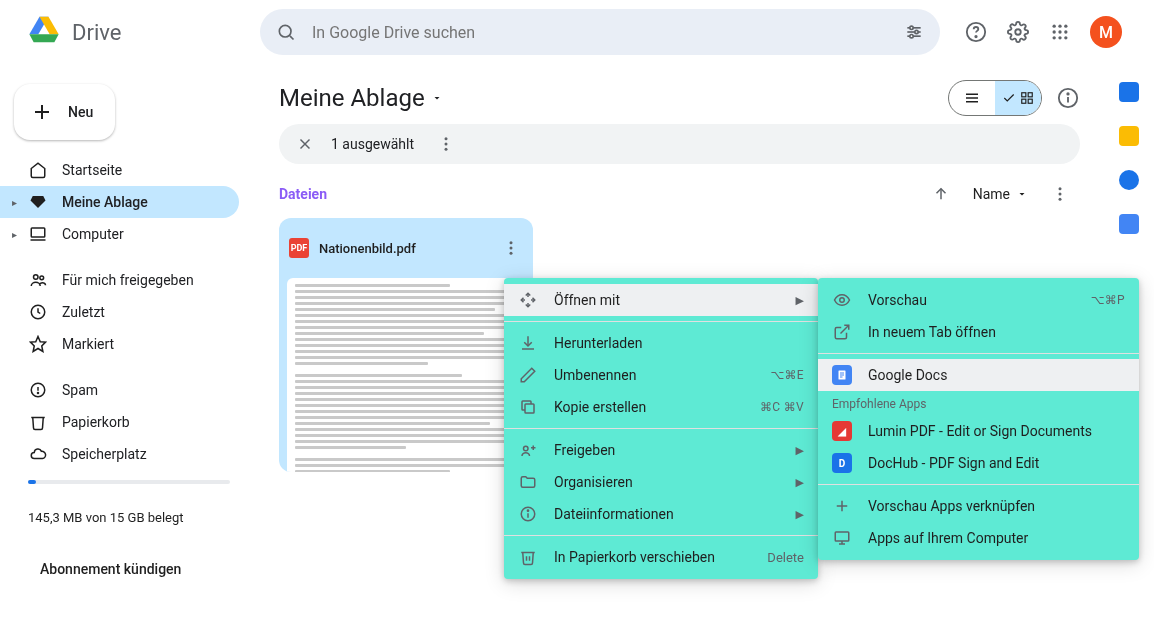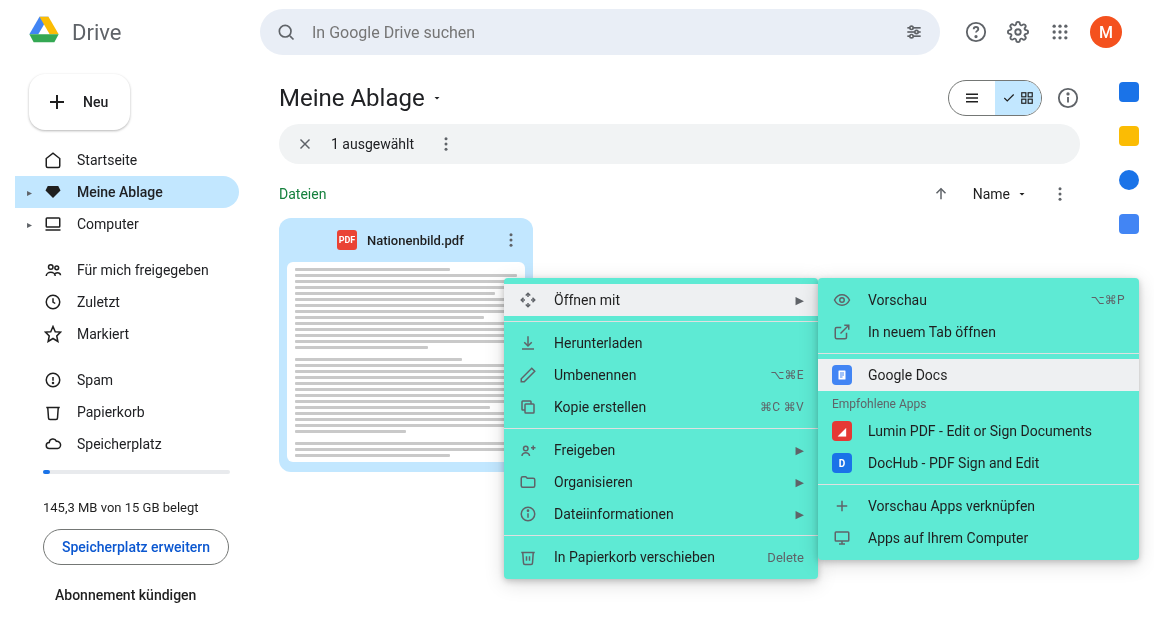--- a/index.html
+++ b/index.html
@@ -10,21 +10,21 @@
 .logo-wrap { display: flex; align-items: center; gap: 8px; width: 220px; }
 .logo-icon { width: 40px; height: 40px; display: flex; align-items: center; justify-content: center; }
 .product-name { font-size: 22px; color: #5f6368; }
 .search-bar { flex: 1; max-width: 680px; height: 46px; background: #e9eef6; border-radius: 24px; display: flex; align-items: center; padding: 0 14px; gap: 14px; }
 .search-bar input { flex: 1; border: none; background: transparent; font-size: 16px; color: #5f6368; outline: none; }
 .hicon { width: 24px; height: 24px; color: #5f6368; cursor: pointer; display: flex; align-items: center; justify-content: center; }
 .header-right { display: flex; align-items: center; gap: 18px; margin-left: auto; padding-right: 8px; }
 .avatar { width: 32px; height: 32px; border-radius: 50%; background: #f4511e; color: #fff; display: flex; align-items: center; justify-content: center; font-size: 16px; font-weight: 500; }
 
 
-.sidebar { position: absolute; left: 0; top: 66px; bottom: 0; width: 255px; padding: 8px 0 0 15px; }
+.sidebar { position: absolute; left: 0; top: 76px; bottom: 0; width: 255px; padding: 8px 0 0 0; }
 .new-btn { margin: 0 0 14px 14px; height: 56px; padding: 0 22px 0 16px; border-radius: 16px; background: #fff; box-shadow: 0 1px 3px rgba(0,0,0,.2), 0 1px 2px rgba(0,0,0,.1); display: inline-flex; align-items: center; gap: 14px; font-size: 14px; font-weight: 500; cursor: pointer; }
 .nav { list-style: none; }
 .nav-item { height: 32px; display: flex; align-items: center; padding-left: 28px; gap: 14px; border-radius: 0 16px 16px 0; cursor: pointer; font-size: 14px; margin-right: 16px; position: relative; }
 .nav-item.selected { background: #c2e7ff; font-weight: 500;}
 .nav-item .nicon { width: 20px; height: 20px; color: #1f1f1f; display:flex; align-items:center; justify-content:center;}
 .nav-item.selected .nicon { color: #1f1f1f; }
 .nav-item.has-expand::before { content: "▸"; position: absolute; left: 12px; font-size: 10px; color: #5f6368;}
 .nav-group { margin-top: 14px; }
 .storage-block { padding: 12px 14px 0 28px; font-size: 13px; color: #1f1f1f;}
 .storage-bar { margin: 10px 25px 14px 28px; height: 4px; background: #e8eaed; border-radius: 2px; position: relative; }
@@ -39,21 +39,21 @@
 .view-controls { margin-left: auto; display: flex; align-items: center; gap: 14px; }
 .view-toggle { display: flex; border: 1px solid #747775; border-radius: 20px; overflow: hidden; height: 36px; }
 .view-toggle div { width: 46px; display: flex; align-items: center; justify-content: center; cursor:pointer; gap:4px;}
 .view-toggle .active { background: #c2e7ff; }
 .sel-bar { height: 40px; background: #f1f3f4; border-radius: 20px; display: flex; align-items: center; padding: 0 14px; gap: 14px; }
 .files-header { margin-top: 18px; display: flex; align-items: center; justify-content: space-between; padding-right: 8px;}
 .files-header .right { display: flex; align-items: center; gap: 20px; color:#5f6368;}
 .sort-btn { display:flex; align-items:center; gap:6px; cursor:pointer; color:#1f1f1f;}
 
 .file-card { margin-top: 12px; width: 254px; height: 254px; border-radius: 12px; background: #c2e7ff; overflow: hidden; position: relative; }
-.file-card-header { height: 44px; display: flex; align-items: center; padding: 0 10px; gap: 10px; margin-left: 48px; }
+.file-card-header { height: 60px; display: flex; align-items: center; padding: 0 10px; gap: 10px; }
 .file-card-header .ftitle { flex:1; font-size: 13px; font-weight: 500; color:#1f1f1f; overflow:hidden; text-overflow:ellipsis; white-space:nowrap;}
 .pdf-icon { width: 20px; height: 20px; background: #ea4335; border-radius: 3px; color:#fff; font-size:9px; font-weight:700; display:flex; align-items:center; justify-content:center;}
 .file-thumb { margin: 0 8px 8px; height: 200px; background: #fff; border-radius: 6px; padding: 6px 8px; overflow:hidden;}
 .fake-text-line { height: 3px; background: #c9c9c9; margin-bottom: 3px; border-radius:1px;}
 
 
 .right-rail { position: absolute; right: 0; top: 64px; width: 50px; display: flex; flex-direction: column; align-items: center; gap: 24px; padding-top: 18px; }
 .rail-icon { width: 20px; height: 20px; border-radius: 4px; cursor:pointer;}
 
 
@@ -231,21 +231,20 @@
           <svg width="18" height="18" viewBox="0 0 24 24" fill="none" stroke="currentColor" stroke-width="2">
             <path d="M18 18H7a4 4 0 010-8 5 5 0 019.6-1.5A3.5 3.5 0 0118 18z"></path>
           </svg>
         </span>
         <span>Speicherplatz</span>
       </li>
   </ul>
   <div class="storage-bar"></div>
   <div class="storage-block">145,3 MB von 15 GB belegt</div>
   <div style="height:14px"></div>
-  <button class="storage-btn">Speicherplatz erweitern</button>
   <div class="cancel-sub">Abonnement kündigen</div>
 </div>
 
 <div class="main">
   <div class="page-title-row">
     <div class="page-title">
       <span>Meine Ablage</span>
       <svg width="12" height="12" viewBox="0 0 24 24" fill="currentColor">
           <path d="M7 10l5 5 5-5z"></path>
         </svg>
@@ -292,21 +291,21 @@
     <span class="hicon" style="margin-left:6px">
         <svg width="18" height="18" viewBox="0 0 24 24" fill="#5f6368">
           <circle cx="12" cy="5" r="2"></circle>
           <circle cx="12" cy="12" r="2"></circle>
           <circle cx="12" cy="19" r="2"></circle>
         </svg>
       </span>
   </div>
 
   <div class="files-header">
-    <span style="color:#15803d;font-weight:400">Dateien</span>
+    <span style="color:#8b5cf6;font-weight:700">Dateien</span>
     <div class="right">
       <span class="hicon">
           <svg width="18" height="18" viewBox="0 0 24 24" fill="none" stroke="currentColor" stroke-width="2">
             <line x1="12" y1="19" x2="12" y2="5"></line>
             <polyline points="6 11 12 5 18 11"></polyline>
           </svg>
         </span>
       <span class="sort-btn">
           <span>Name</span>
           <svg width="12" height="12" viewBox="0 0 24 24" fill="currentColor">

